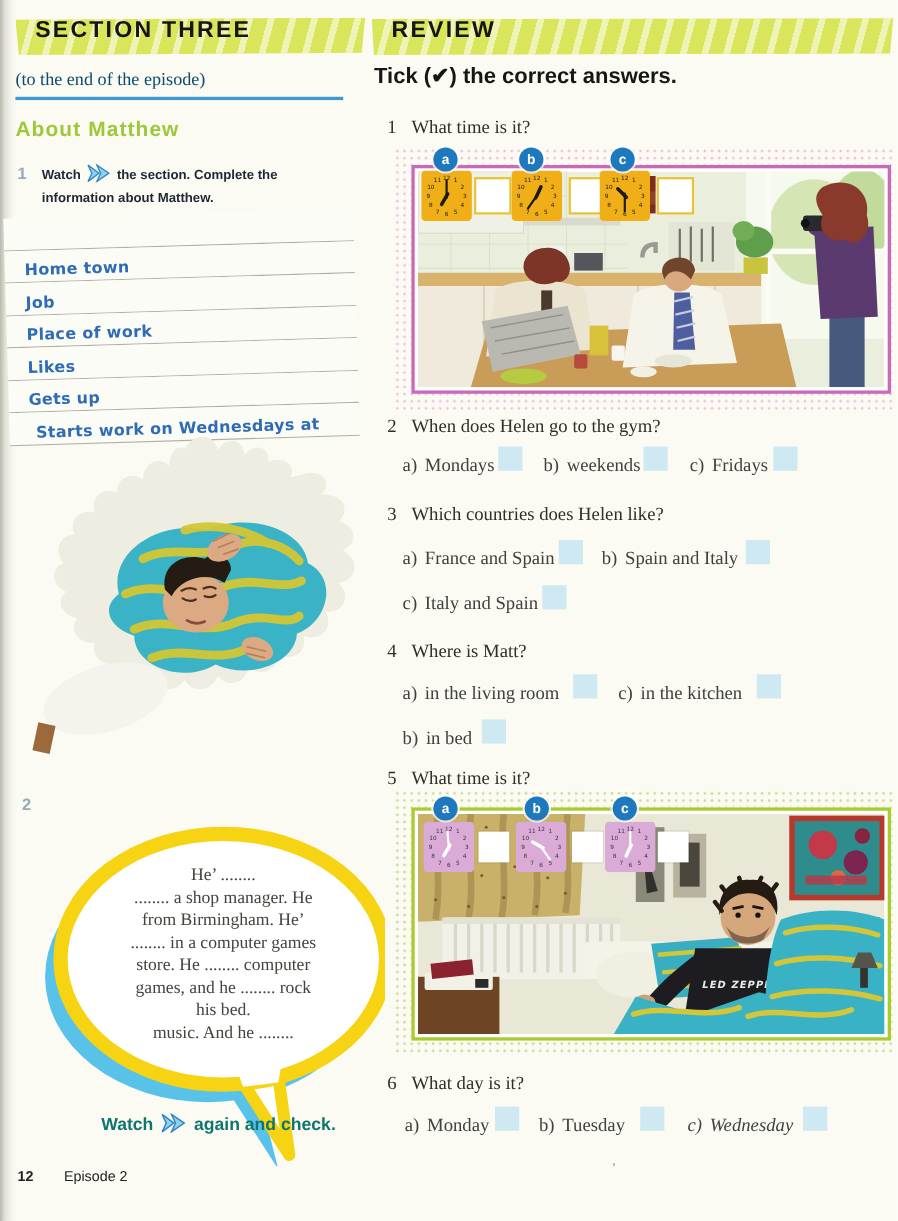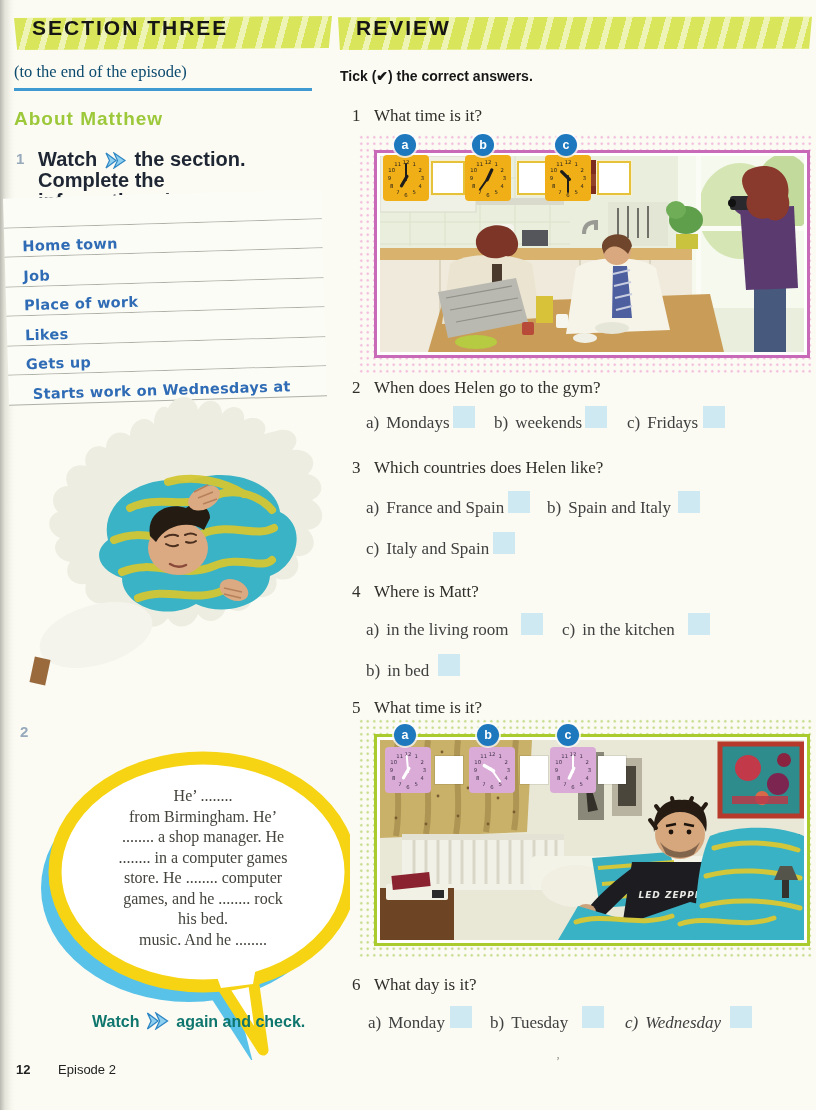--- a/index.html
+++ b/index.html
@@ -12,37 +12,37 @@
         background-image:repeating-linear-gradient(105deg,rgba(255,255,255,0) 0 13px,rgba(255,255,255,.55) 13px 19px);
         display:flex;align-items:flex-start;}
   .band-left{left:14px;width:318px;clip-path:polygon(0 6%,100% 0,99% 94%,1% 100%);}
   .band-right{left:338px;width:474px;clip-path:polygon(0 4%,100% 2%,99.4% 96%,0.4% 100%);}
   .band span{font-size:21px;font-weight:700;letter-spacing:2px;color:#151515;padding-left:18px;}
   .subtitle{position:absolute;left:14px;top:62px;font:16.5px "Liberation Serif",serif;color:#0c4a6e;}
   .rule{position:absolute;left:14px;top:88px;width:298px;height:2.5px;background:#3e9ad1;}
   .about{position:absolute;left:14px;top:108px;font-size:19px;font-weight:700;color:#9cc83a;letter-spacing:1px;}
   
   .exnum{position:absolute;font-size:15px;font-weight:700;color:#97a9bb;}
-  .exbody{position:absolute;font-size:20px;font-weight:700;color:#1e2633;line-height:21px;}
+  .exbody{position:absolute;font-size:12px;font-weight:700;color:#1e2633;line-height:21px;}
   .chev{vertical-align:-3px;margin:0 2px;}
   
   .notepad{position:absolute;left:6px;top:194px;width:318px;transform:rotate(-1.7deg);}
   .np-row{position:relative;height:28.5px;border-bottom:1.4px solid #adb0a6;background:#fcfcf6;}
   .np-label{position:absolute;left:18px;bottom:2px;font-family:"DejaVu Sans",sans-serif;
             font-size:14.5px;font-weight:700;color:#2f6cb5;letter-spacing:.3px;}
   .np-last .np-label{left:24px;}
   
   .bubble-text{position:absolute;left:78px;top:786px;width:250px;text-align:center;
                font:16px/20.5px "Liberation Serif",serif;color:#44433d;}
   .watch2{position:absolute;left:92px;top:1012px;font-size:16px;font-weight:700;color:#0f766e;}
   .footer{position:absolute;left:16px;top:1062px;font-size:13px;color:#222;}
   .pgnum{font-weight:700;}
   .pglabel{margin-left:24px;}
   
-  .instruction{position:absolute;left:340px;top:68px;font-size:14px;font-weight:700;color:#161616;}
+  .instruction{position:absolute;left:340px;top:56px;font-size:20px;font-weight:700;color:#161616;}
   .q{position:absolute;font:17px "Liberation Serif",serif;color:#2f2e29;}
   .qnum{display:inline-block;width:22px;}
   .opt{position:absolute;font:17px "Liberation Serif",serif;color:#404040;}
   .okey{margin-right:7px;}
   .cbox{position:absolute;width:22px;height:22px;background:#cfe9f2;}
   
   .pw{position:absolute;width:454px;}
   .pw1{left:358px;top:134px;height:240px;
        background-image:radial-gradient(#f3bedc 1.1px,rgba(0,0,0,0) 1.4px);background-size:6.5px 6.5px;}
   .pw2{left:358px;top:718px;height:242px;
@@ -157,22 +157,22 @@
     <g transform="translate(-14,16)" fill="#58c2e8">
       <ellipse cx="188" cy="130" rx="148" ry="114"></ellipse>
       <path d="M205,232 L252,305 L232,226 Z"></path>
     </g>
     <path d="M198,230 L248,308 L236,222 Z" fill="#ffffff" stroke="#f6d414" stroke-width="11" stroke-linejoin="round"></path>
     <ellipse cx="188" cy="130" rx="148" ry="114" fill="#ffffff" stroke="#f6d414" stroke-width="13"></ellipse>
     <path d="M198,224 L242,219 L238,242 L206,246 Z" fill="#ffffff"></path>
   </svg>
   <div class="bubble-text">
     <div>He’ ........</div>
+    <div>........ a shop manager. He</div>
     <div>from Birmingham. He’</div>
-    <div>........ a shop manager. He</div>
     <div>........ in a computer games</div>
     <div>store. He ........ computer</div>
     <div>games, and he ........ rock</div>
     <div>his bed.</div>
     <div>music. And he ........</div>
   </div>
 
   <div class="watch2">
     <span>Watch</span>
     <svg class="chev" width="24" height="18" viewBox="0 0 22 17">

